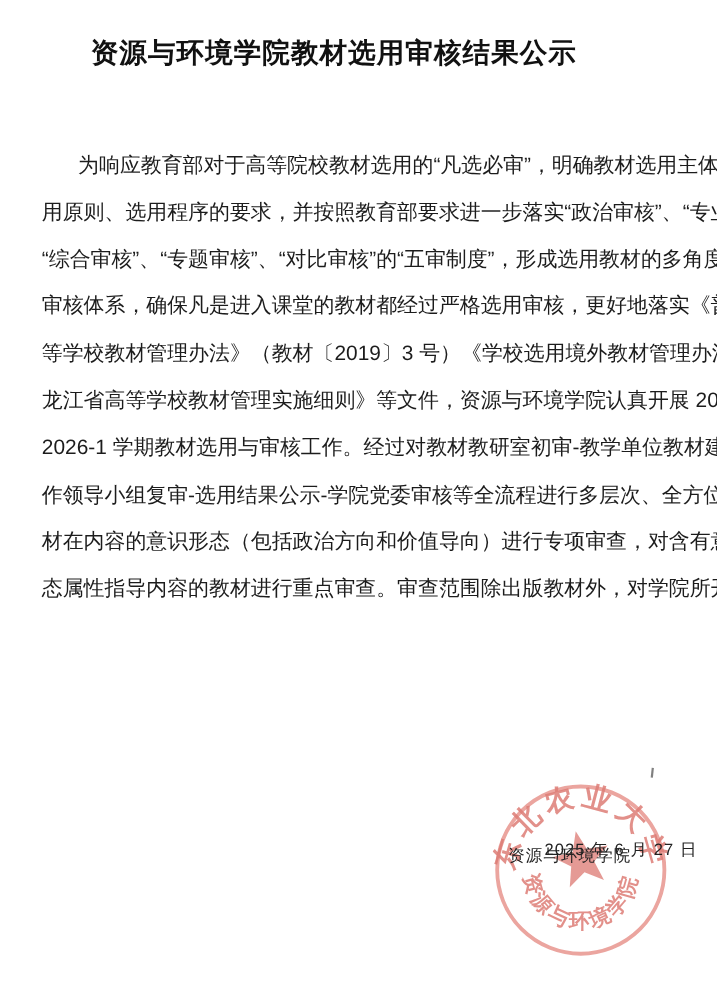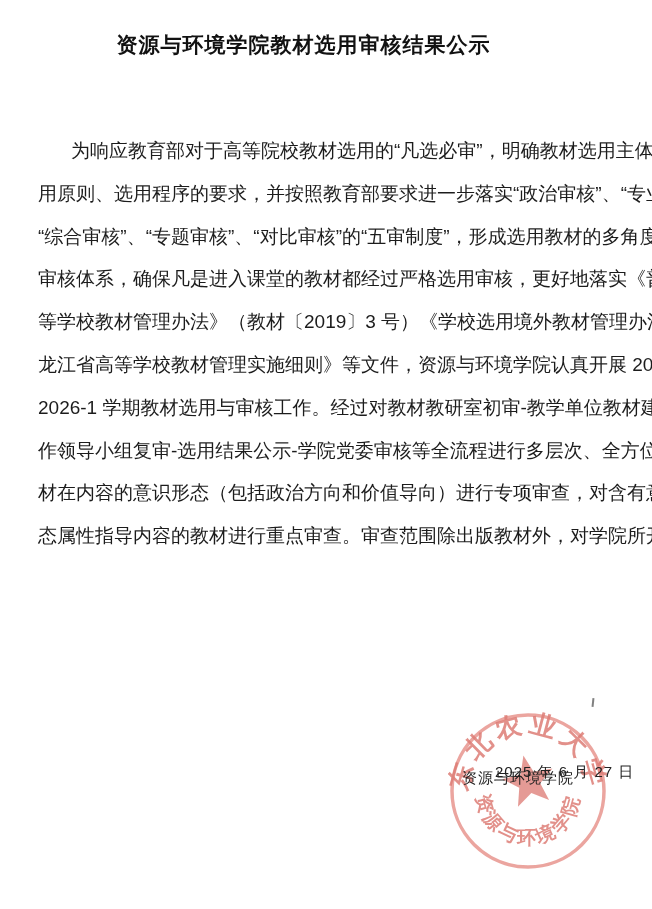--- a/index.html
+++ b/index.html
@@ -14,21 +14,21 @@
     font-family: "Liberation Sans", sans-serif;
     color: #1c1c1c;
     overflow: hidden;
   }
   .doc-title {
     position: absolute;
     top: 31px;
     left: 0;
     width: 607px;
     text-align: center;
-    font-size: 21px;
+    font-size: 25px;
     font-weight: bold;
     letter-spacing: 1px;
     color: #111111;
   }
   .body-text {
     position: absolute;
     top: 130px;
     left: 38px;
     width: 576px;
     font-size: 19px;

